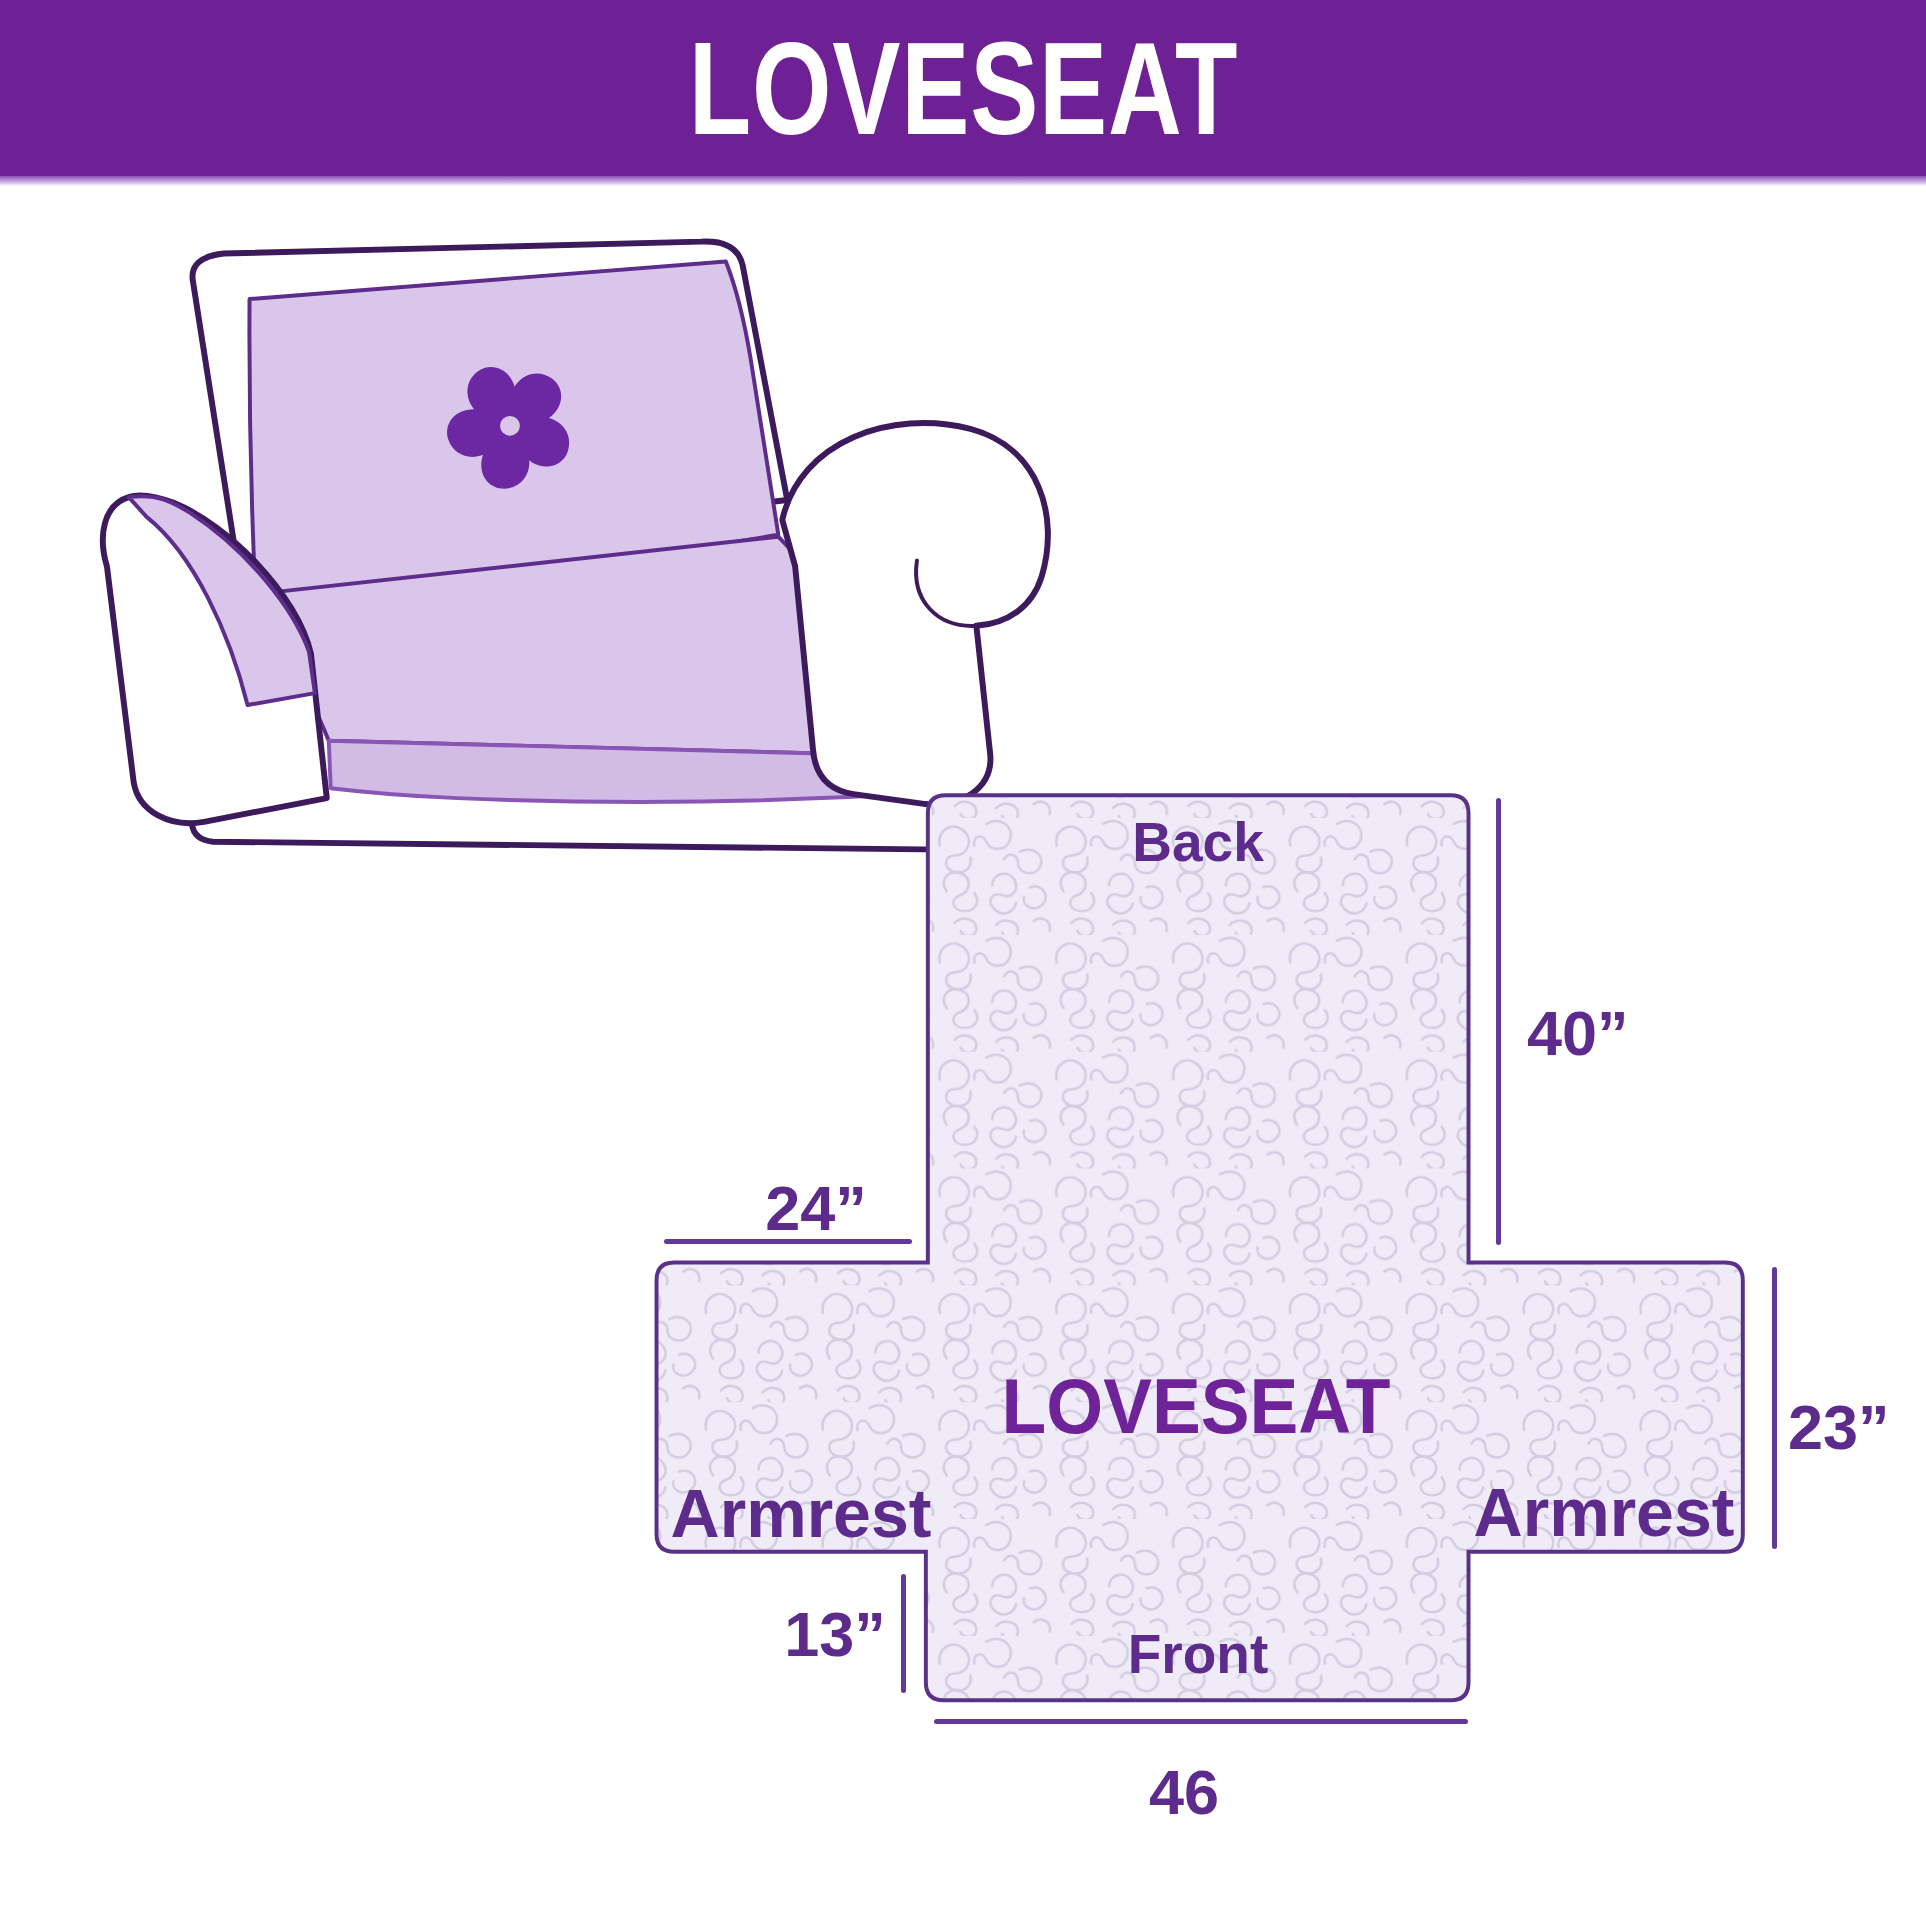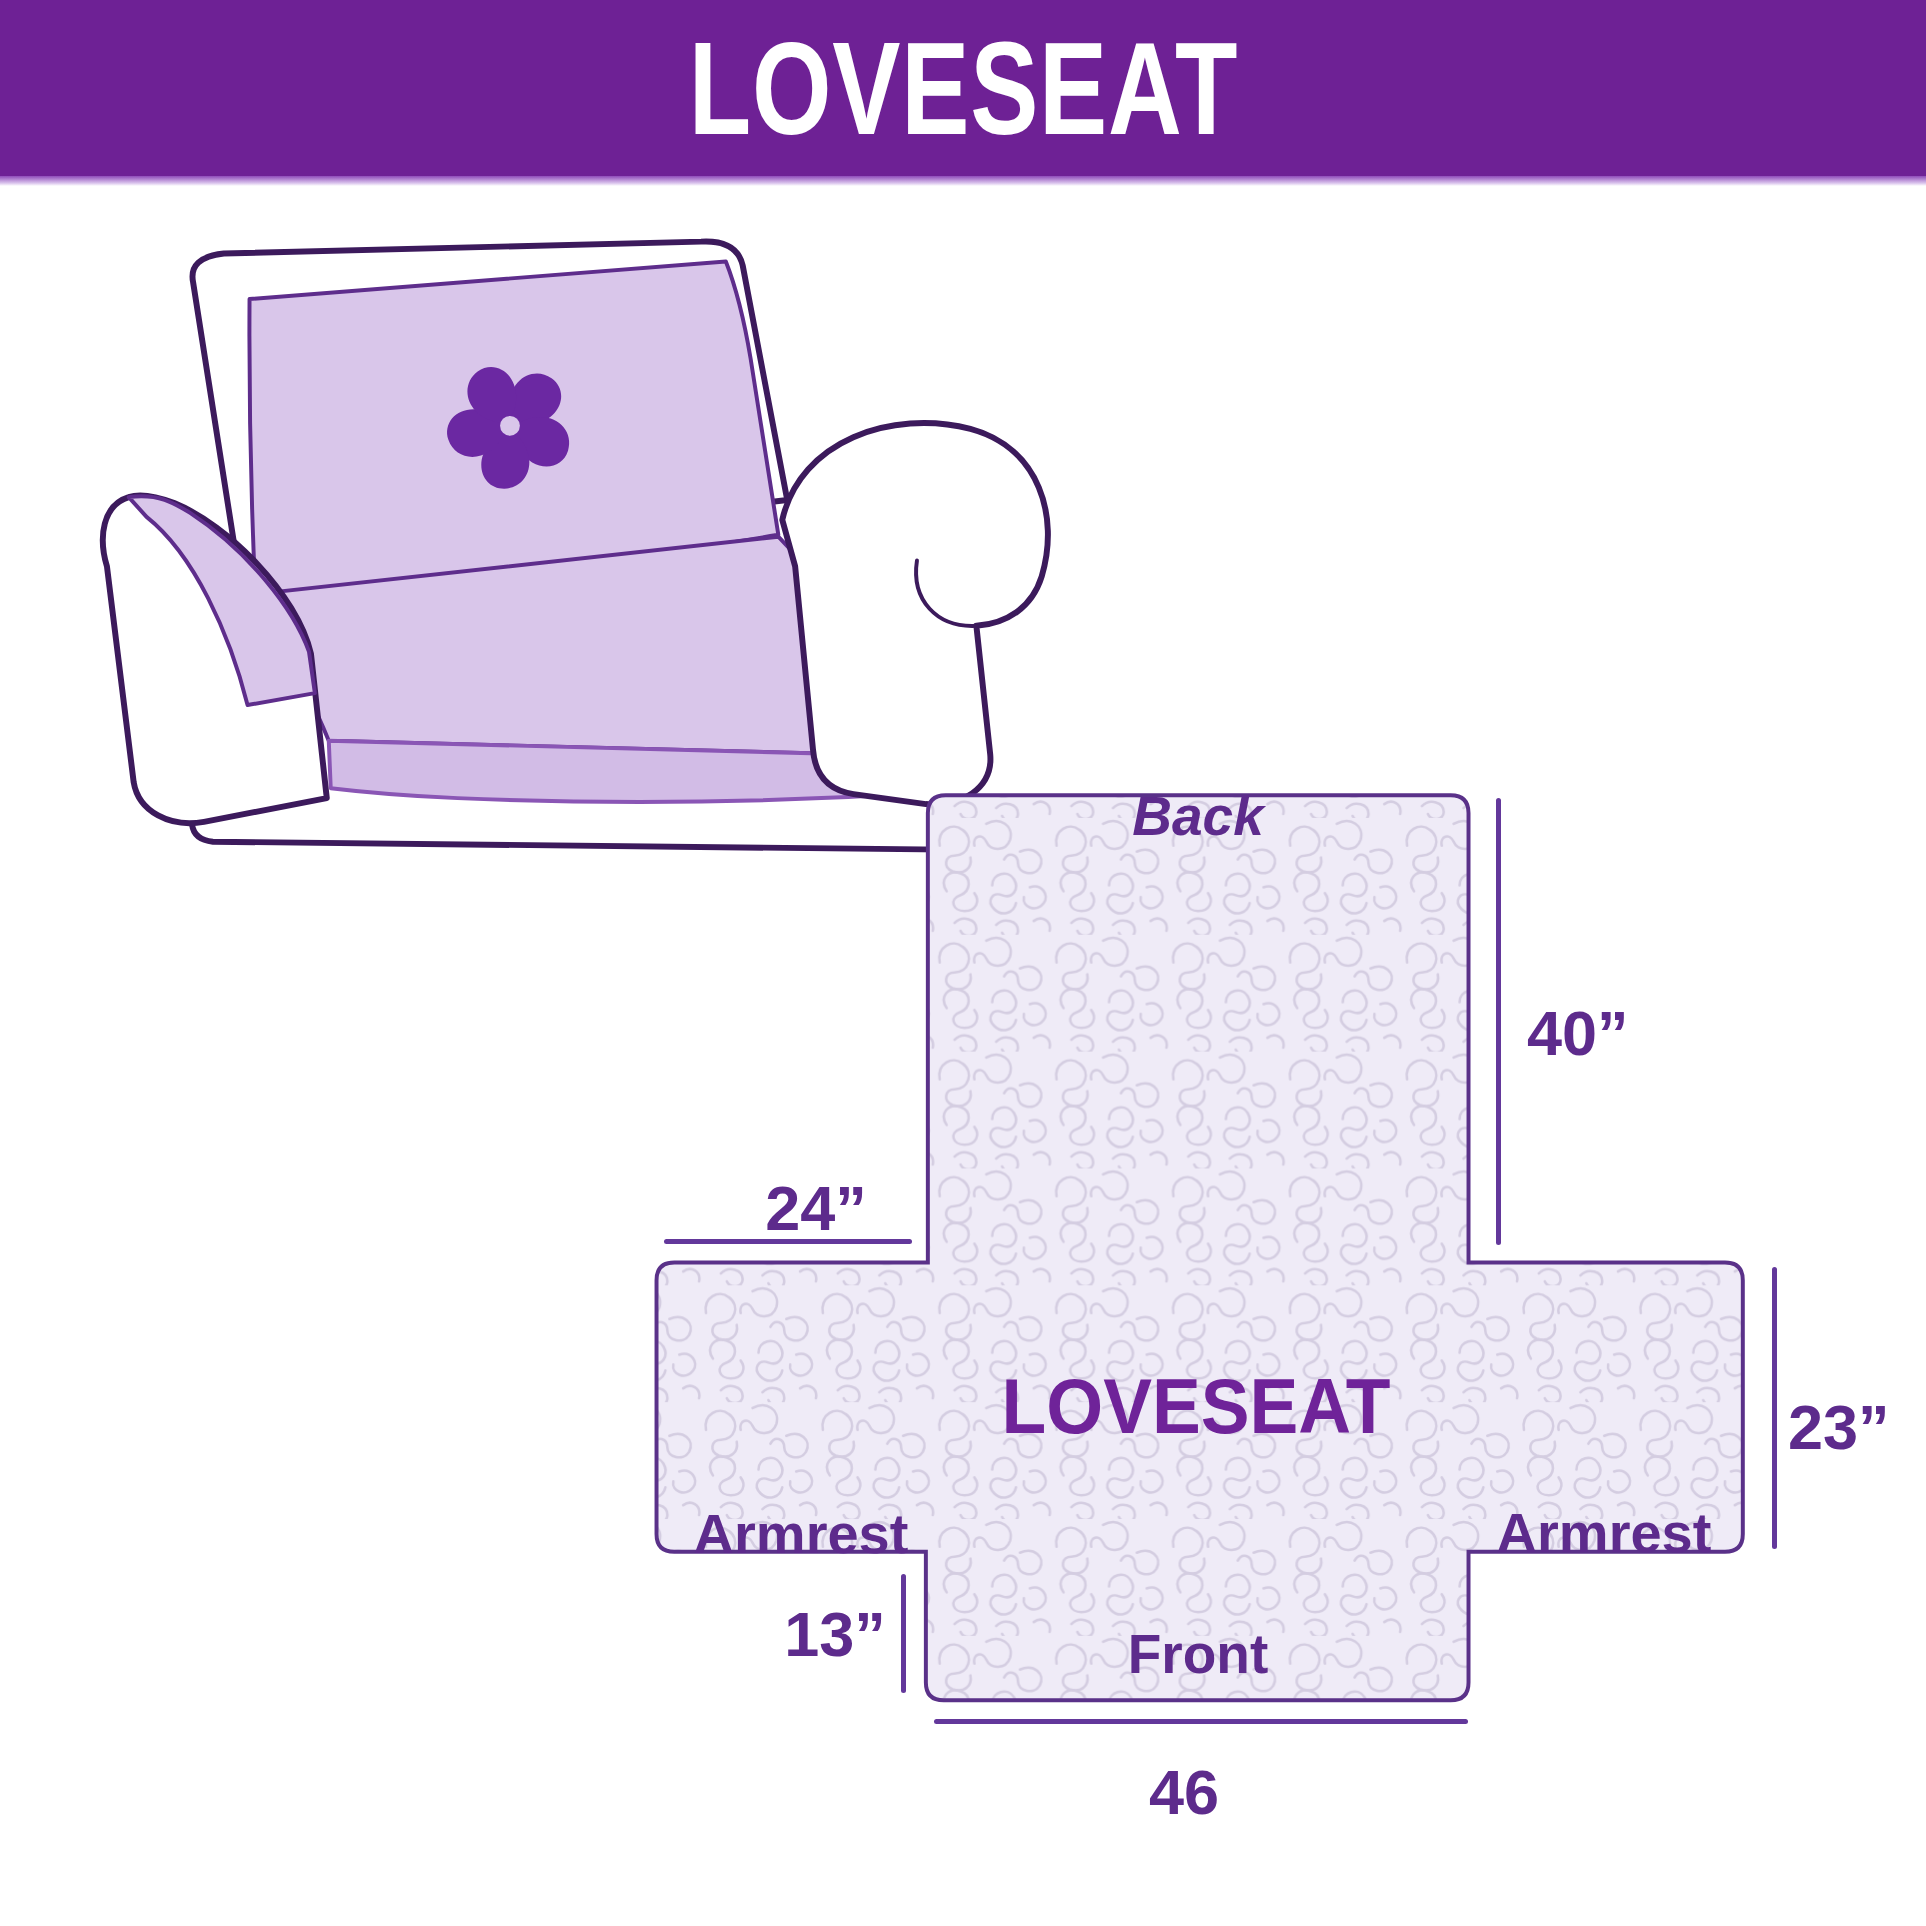--- a/index.html
+++ b/index.html
@@ -25,21 +25,21 @@
   }
   
   #scene{position:absolute;left:0;top:0;width:1927px;height:1927px;}
   
   .lbl{
     position:absolute;font-weight:bold;color:#5d2b8c;white-space:nowrap;
     transform:translate(-50%,-50%);
   }
   .lbl.center-lbl{color:#6f2399;font-size:77px;transform:translate(-50%,-50%) scaleX(.95);}
   .lbl.part{font-size:55px;}
-  .lbl.arm{font-size:56px;margin-top:20px;}
+  .lbl.arm{font-size:68px;}
   .lbl.dim{font-size:63px;}
   .lbl.left-anchor{transform:translate(0,-50%);margin-top:12px;}
   
   .dline{position:absolute;background:#63389b;border-radius:3px;}
 </style>
 </head>
 <body>
 
 <svg id="scene" viewBox="0 0 1946 1946" xmlns="http://www.w3.org/2000/svg">
   <defs>
@@ -108,21 +108,21 @@
 <div class="banner"></div>
 <div class="banner-strip"></div>
 <div class="banner-title">LOVESEAT</div>
 
 <div class="dline" style="left:1496px;top:798px;width:5px;height:447px;"></div>
 <div class="dline" style="left:664px;top:1239px;width:248px;height:5px;"></div>
 <div class="dline" style="left:1772px;top:1267px;width:5px;height:282px;"></div>
 <div class="dline" style="left:901px;top:1574px;width:5px;height:119px;"></div>
 <div class="dline" style="left:934px;top:1719px;width:534px;height:5px;"></div>
 
-<div class="lbl part" style="left:1198px;top:816px;font-style:italic;">Back</div>
+<div class="lbl part" style="left:1198px;top:842px;">Back</div>
 <div class="lbl center-lbl" style="left:1196px;top:1406px;">LOVESEAT</div>
 <div class="lbl arm" style="left:801px;top:1513px;">Armrest</div>
 <div class="lbl arm" style="left:1604px;top:1512px;">Armrest</div>
 <div class="lbl part" style="left:1198px;top:1654px;">Front</div>
 
 <div class="lbl dim left-anchor" style="left:1527px;top:1021px;">40”</div>
 <div class="lbl dim" style="left:800px;top:1208px;margin-left:16px;">24”</div>
 <div class="lbl dim left-anchor" style="left:1788px;top:1415px;">23”</div>
 <div class="lbl dim" style="left:835px;top:1634px;">13”</div>
 <div class="lbl dim" style="left:1184px;top:1792px;">46</div>

